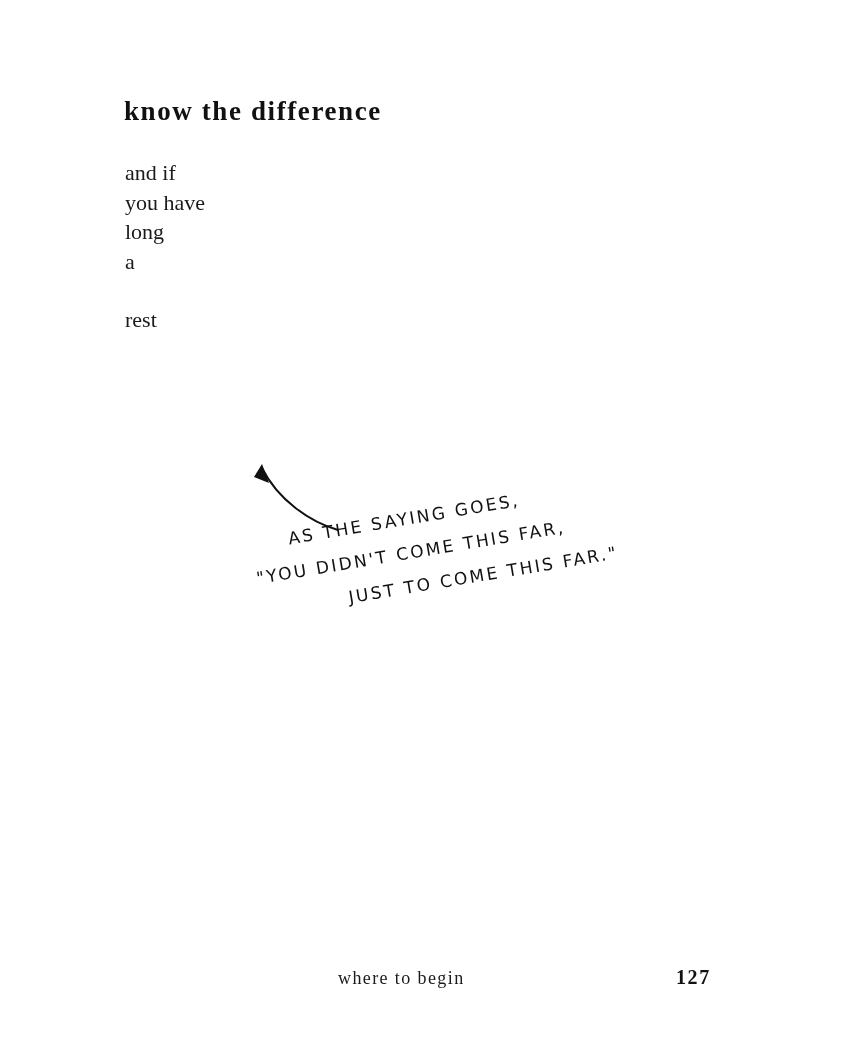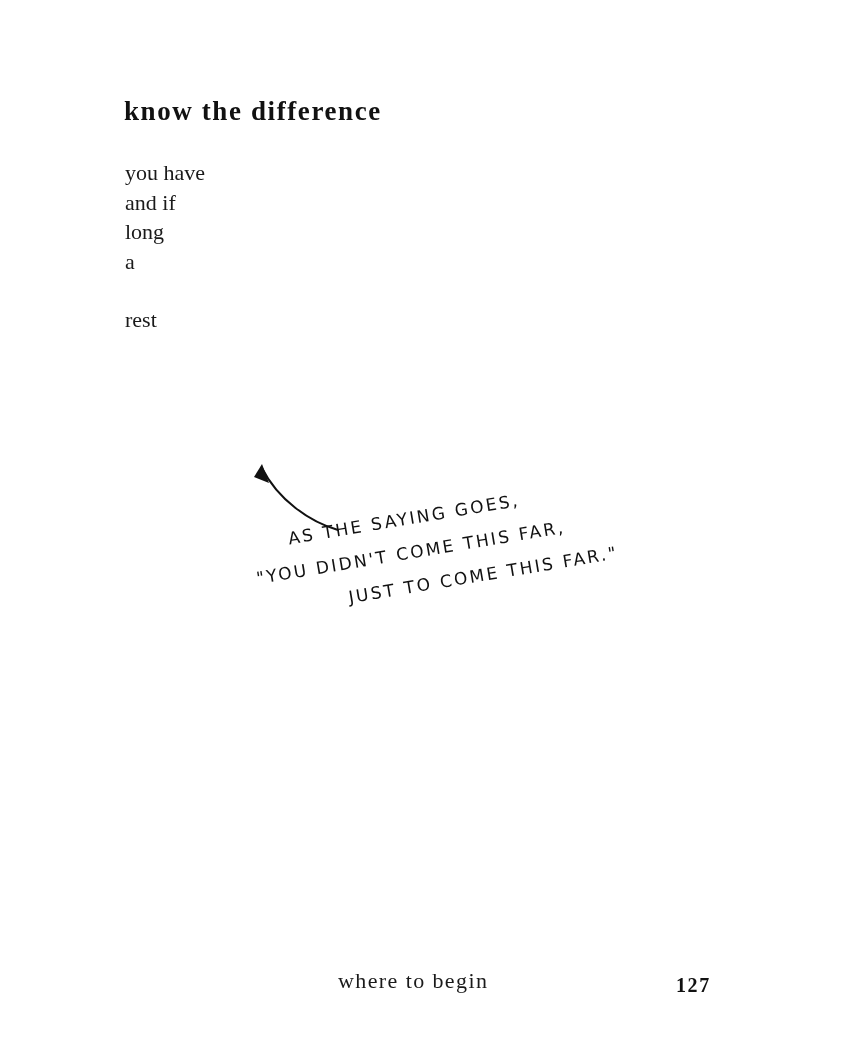--- a/index.html
+++ b/index.html
@@ -85,48 +85,47 @@
   .arrow-wrap svg {
     display: block;
   }
 
   
   .footer-section {
     position: absolute;
     left: 338px;
     top: 968px;
     font-family: "Liberation Serif", serif;
-    font-size: 22px;
+    font-size: 18px;
     letter-spacing: 1.4px;
     color: #1a1a1a;
     white-space: nowrap;
   }
   .footer-page {
     position: absolute;
     left: 676px;
     top: 966px;
     font-family: "Liberation Serif", serif;
     font-size: 20px;
     font-weight: 700;
     letter-spacing: 1.6px;
     color: #111111;
     white-space: nowrap;
-    margin-top: 8px;
   }
 </style>
 </head>
 <body>
 
 <div class="page">
 
   <div class="poem-title">know the difference</div>
 
   <div class="poem-body">
+    <div class="poem-line">and if</div>
     <div class="poem-line">you have</div>
-    <div class="poem-line">and if</div>
     <div class="poem-line">long</div>
     <div class="poem-line">a</div>
     <div class="stanza-gap"></div>
     <div class="poem-line">rest</div>
     <div class="stanza-gap"></div>
   </div>
 
   <div class="arrow-wrap">
     <svg width="130" height="100" viewBox="0 0 130 100" xmlns="http://www.w3.org/2000/svg">
       <path d="M100 78 C 72 70, 40 48, 24 16" fill="none" stroke="#111111" stroke-width="2" stroke-linecap="round"></path>

